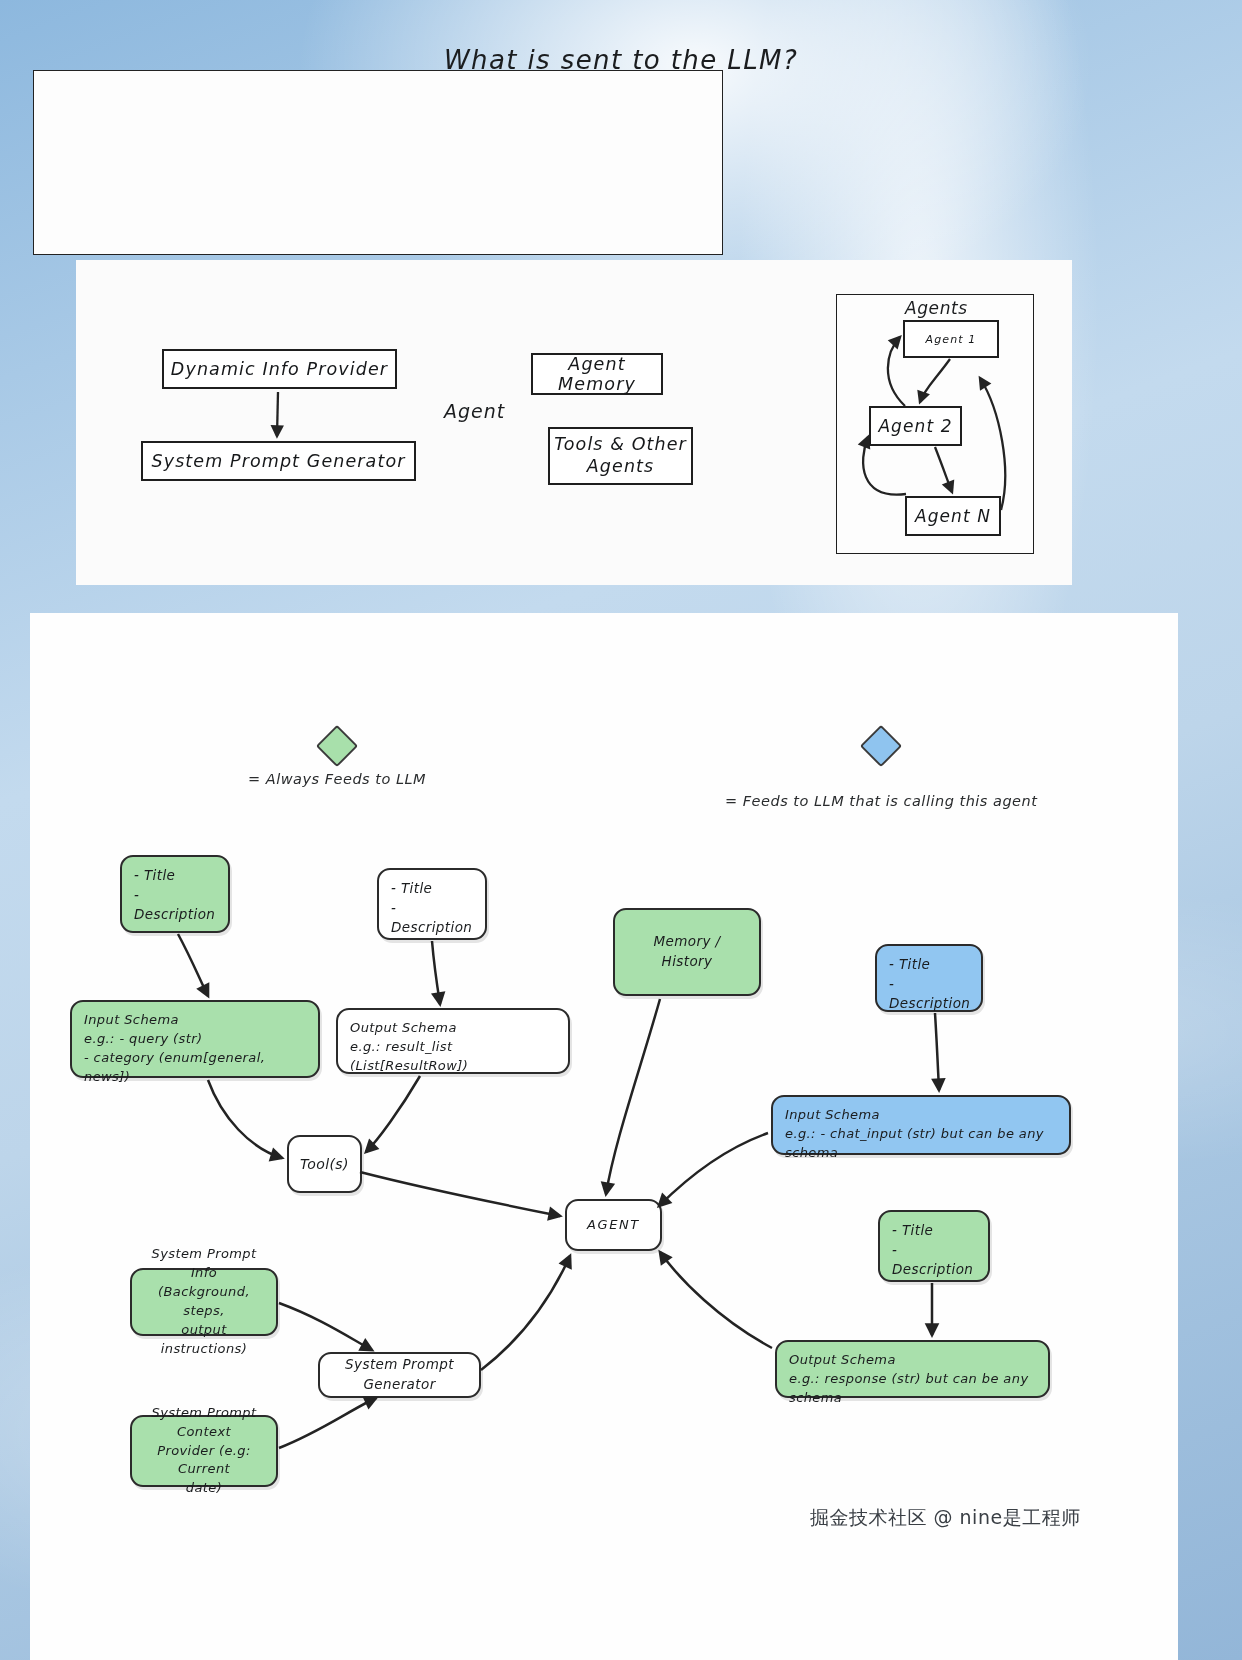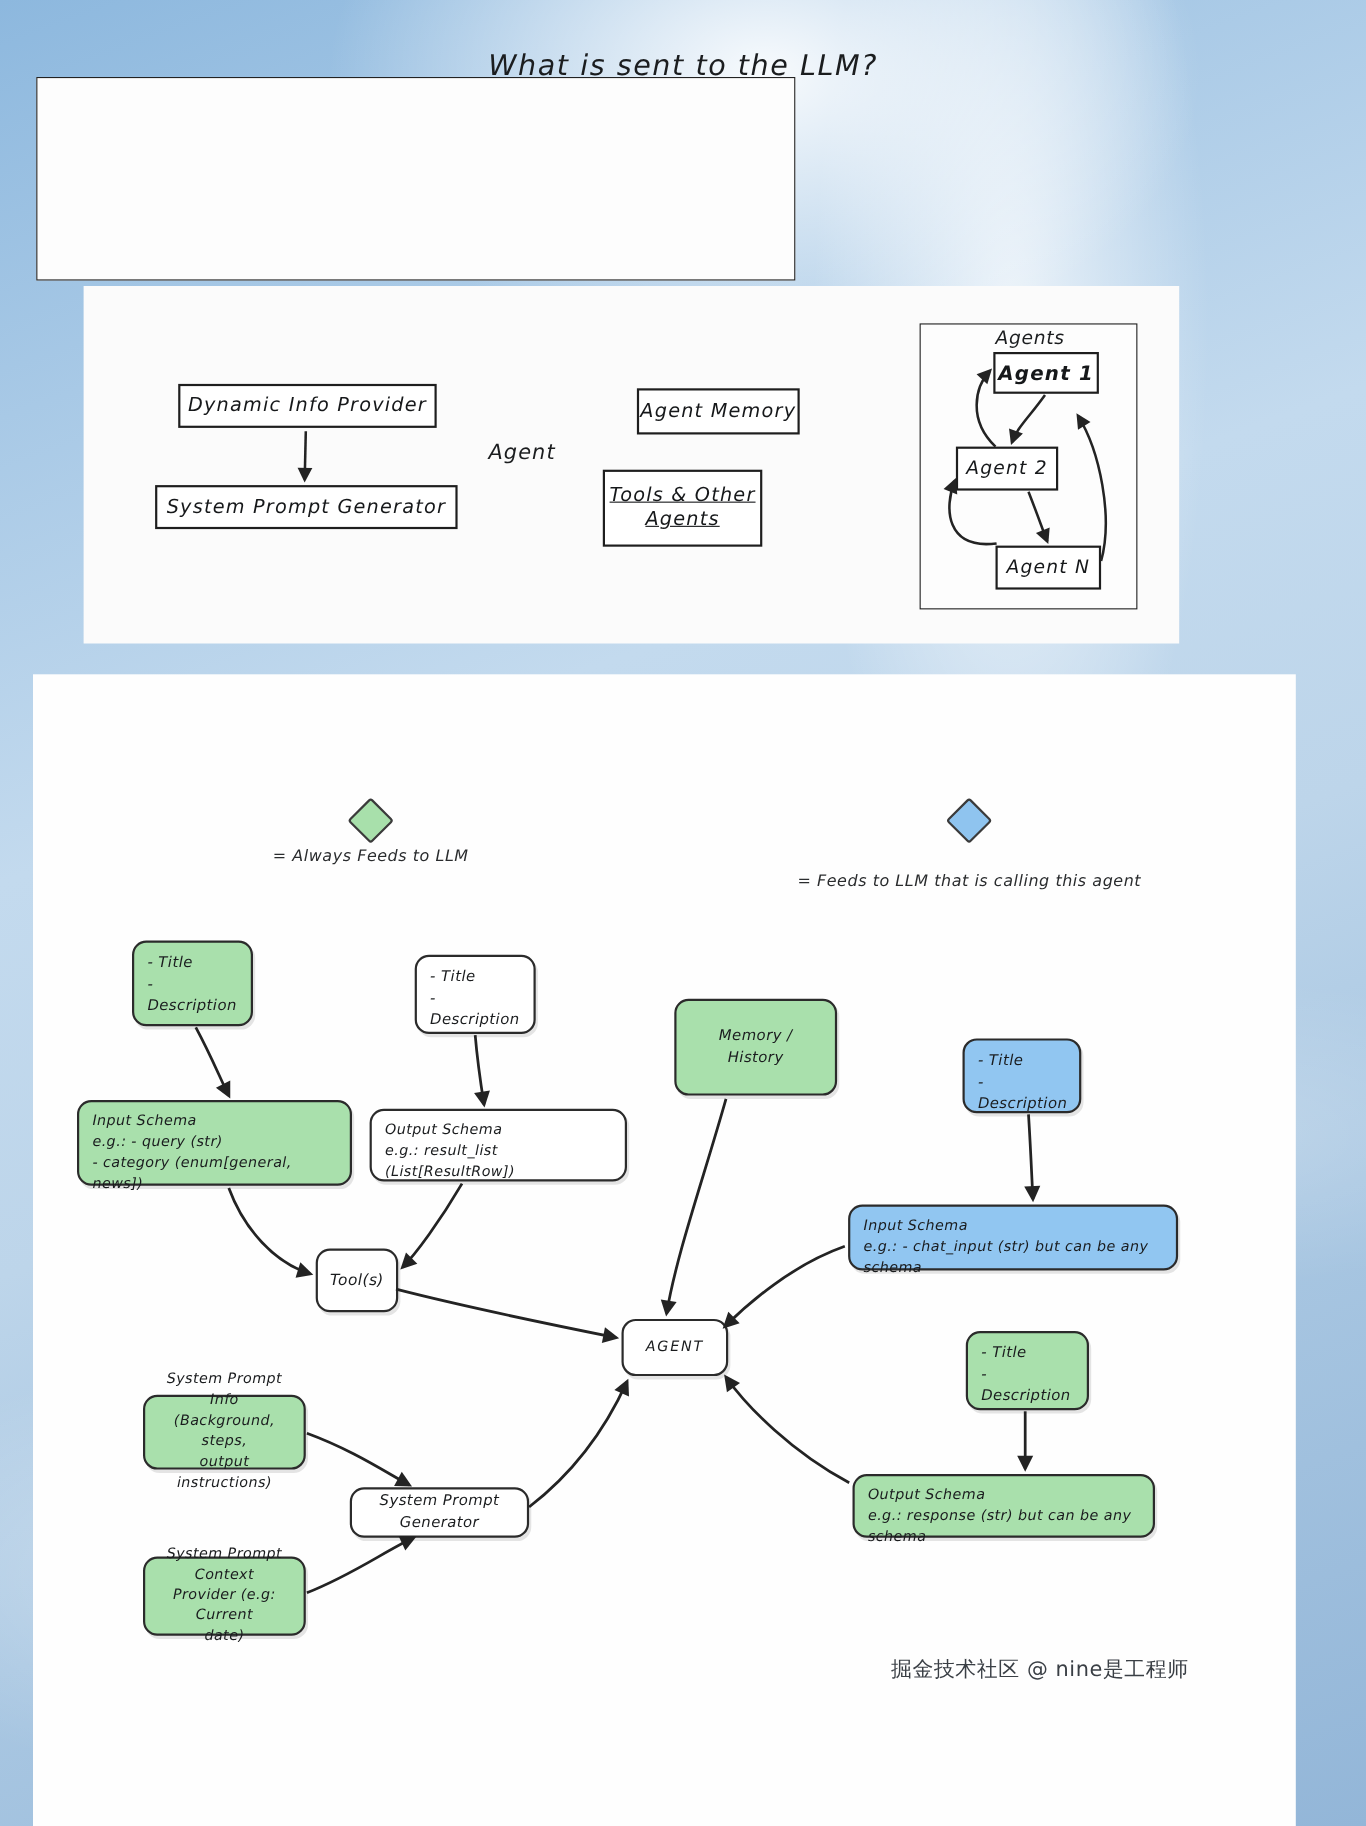--- a/index.html
+++ b/index.html
@@ -27,26 +27,26 @@
   .panel1{position:absolute;left:76px;top:260px;width:996px;height:325px;background:#fbfbfb;}
   .p1-inner{position:absolute;left:33px;top:70px;width:688px;height:183px;border:1.6px solid #222;background:#fdfdfd;}
   .hbox{position:absolute;border:2px solid #1e1e1e;background:#fff;
     display:flex;align-items:center;justify-content:center;text-align:center;
     font-family:"DejaVu Sans",sans-serif;color:#16181a;box-sizing:border-box;}
   .hand{font-style:italic;letter-spacing:1.1px;}
   .lbl-agent{position:absolute;left:444px;top:400px;font-size:19px;color:#1b1d1f;font-style:italic;letter-spacing:1px;}
 
   .b-dyn{left:162px;top:349px;width:235px;height:40px;font-size:17.5px;}
   .b-sys{left:141px;top:441px;width:275px;height:40px;font-size:17.5px;}
-  .b-mem{left:579px;top:353px;width:148px;height:42px;font-size:17.5px;}
-  .b-tools{left:548px;top:427px;width:145px;height:70px;font-size:17.5px;line-height:1.25;text-decoration:underline;}
+  .b-mem{left:531px;top:353px;width:132px;height:42px;font-size:17.5px;}
+  .b-tools{left:548px;top:427px;width:145px;height:58px;font-size:17.5px;line-height:1.25;}
 
   .agents-panel{position:absolute;left:836px;top:294px;width:196px;height:258px;border:1.8px solid #1e1e1e;background:#fdfdfd;}
   .agents-cap{position:absolute;left:905px;top:298px;font-size:17px;font-style:italic;color:#1b1d1f;letter-spacing:.6px;}
-  .b-a1{left:903px;top:320px;width:96px;height:38px;font-size:18px;font-weight:bold;}
+  .b-a1{left:903px;top:320px;width:96px;height:38px;font-size:11px;}
   .b-a2{left:869px;top:406px;width:93px;height:40px;font-size:17px;text-align:center;}
   .b-an{left:905px;top:496px;width:96px;height:40px;font-size:17px;}
 
   
   .panel2{position:absolute;left:30px;top:613px;width:1148px;height:1047px;background:#fefefe;}
   .p2-title{position:absolute;left:0;right:0;top:45px;text-align:center;font-size:26px;
     font-style:italic;letter-spacing:1.4px;color:#1b1d1f;}
 
   .legend{position:absolute;display:flex;align-items:center;gap:10px;font-size:14.5px;
     font-style:italic;color:#2a2c2e;letter-spacing:.5px;flex-direction:column;}

